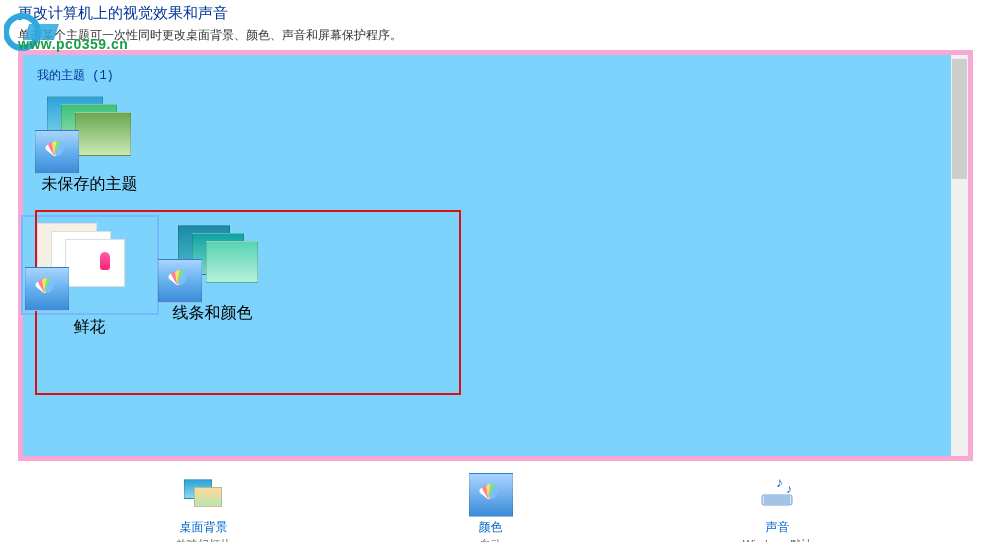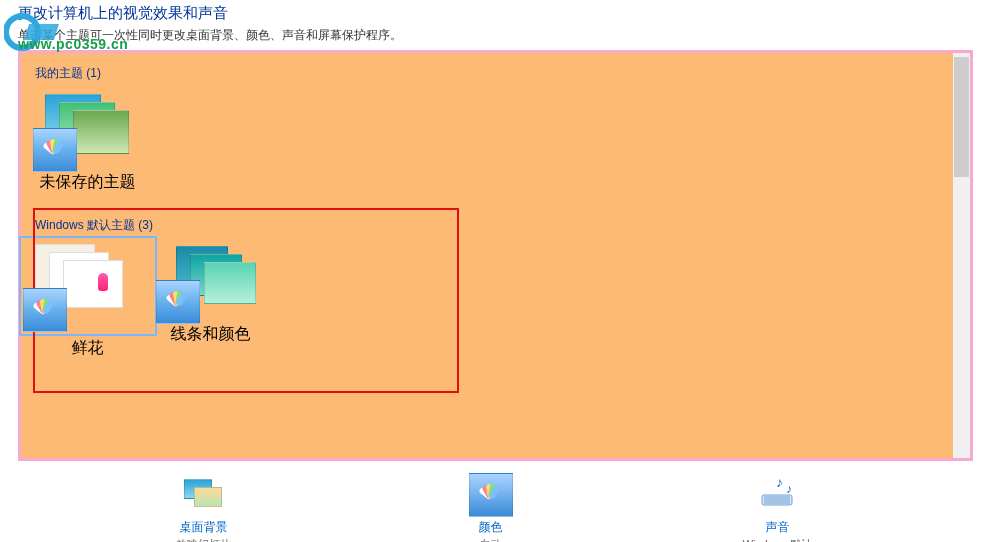--- a/index.html
+++ b/index.html
@@ -1,21 +1,21 @@
 <!DOCTYPE html>
 <html><head>
 <meta charset="utf-8">
 <style>
 *{box-sizing:border-box;margin:0;padding:0;}
 body{font-family:"Microsoft YaHei","Segoe UI",sans-serif;font-size:12px;color:#000;background:#fff;width:981px;height:542px;overflow:hidden;}
 .page-title{color:#003399;font-size:15px;padding:4px 0 2px 18px;font-weight:normal;}
 .page-subtitle{padding:2px 0 6px 18px;color:#333;}
 .watermark-logo{position:absolute;left:4px;top:12px;width:60px;height:40px;z-index:5;pointer-events:none;}
 .watermark-url{position:absolute;left:18px;top:36px;color:#1a9e4a;font-weight:bold;font-size:14px;letter-spacing:0.5px;z-index:5;pointer-events:none;}
-.panel{border:3px solid #f9a8d4;margin:0 8px 4px 18px;height:411px;position:relative;background:#fdba74;}
+.panel{border:5px solid #f9a8d4;margin:0 8px 4px 18px;height:411px;position:relative;background:#7dd3fc;font-family:Liberation Mono, monospace;}
 .scrollbar{position:absolute;right:0;top:0;bottom:0;width:17px;background:#f0f0f0;}
 .scroll-thumb{position:absolute;right:1px;top:4px;width:15px;height:120px;background:#cdcdcd;border-radius:0;}
 .panel-inner{padding:8px 20px 4px 14px;overflow:hidden;height:100%;}
 .section-label{color:#003399;font-size:12px;margin:4px 0 6px 0;}
 .themes-row{display:flex;gap:18px;}
 .theme-item{display:flex;flex-direction:column;align-items:center;width:105px;cursor:pointer;}
 .theme-thumb{width:98px;height:78px;position:relative;}
 .theme-name{margin-top:6px;font-size:16px;color:#000;}
 .links-row{display:flex;justify-content:flex-end;gap:18px;padding:4px 6px 8px 0;}
 .link{color:#0066cc;cursor:pointer;font-size:12px;}
@@ -107,21 +107,20 @@
                 <span></span>
               </div>
             </div>
         </div>
         <div class="theme-name">未保存的主题</div>
       </div>
     </div>
 
 
     <div class="section-default">
-      <div class="section-label">Windows 默认主题 (3)</div>
       <div class="themes-row" style="margin-top:4px;">
         <div class="theme-item">
           <div class="theme-thumb sel" style="width:130px;height:92px;">
             <div class="flower">
               <div class="stack fa">
                   <div class="petal" style="left:20px;top:6px"></div>
                 </div>
               <div class="stack fb">
                   <div class="petal" style="left:24px;top:8px"></div>
                 </div>

